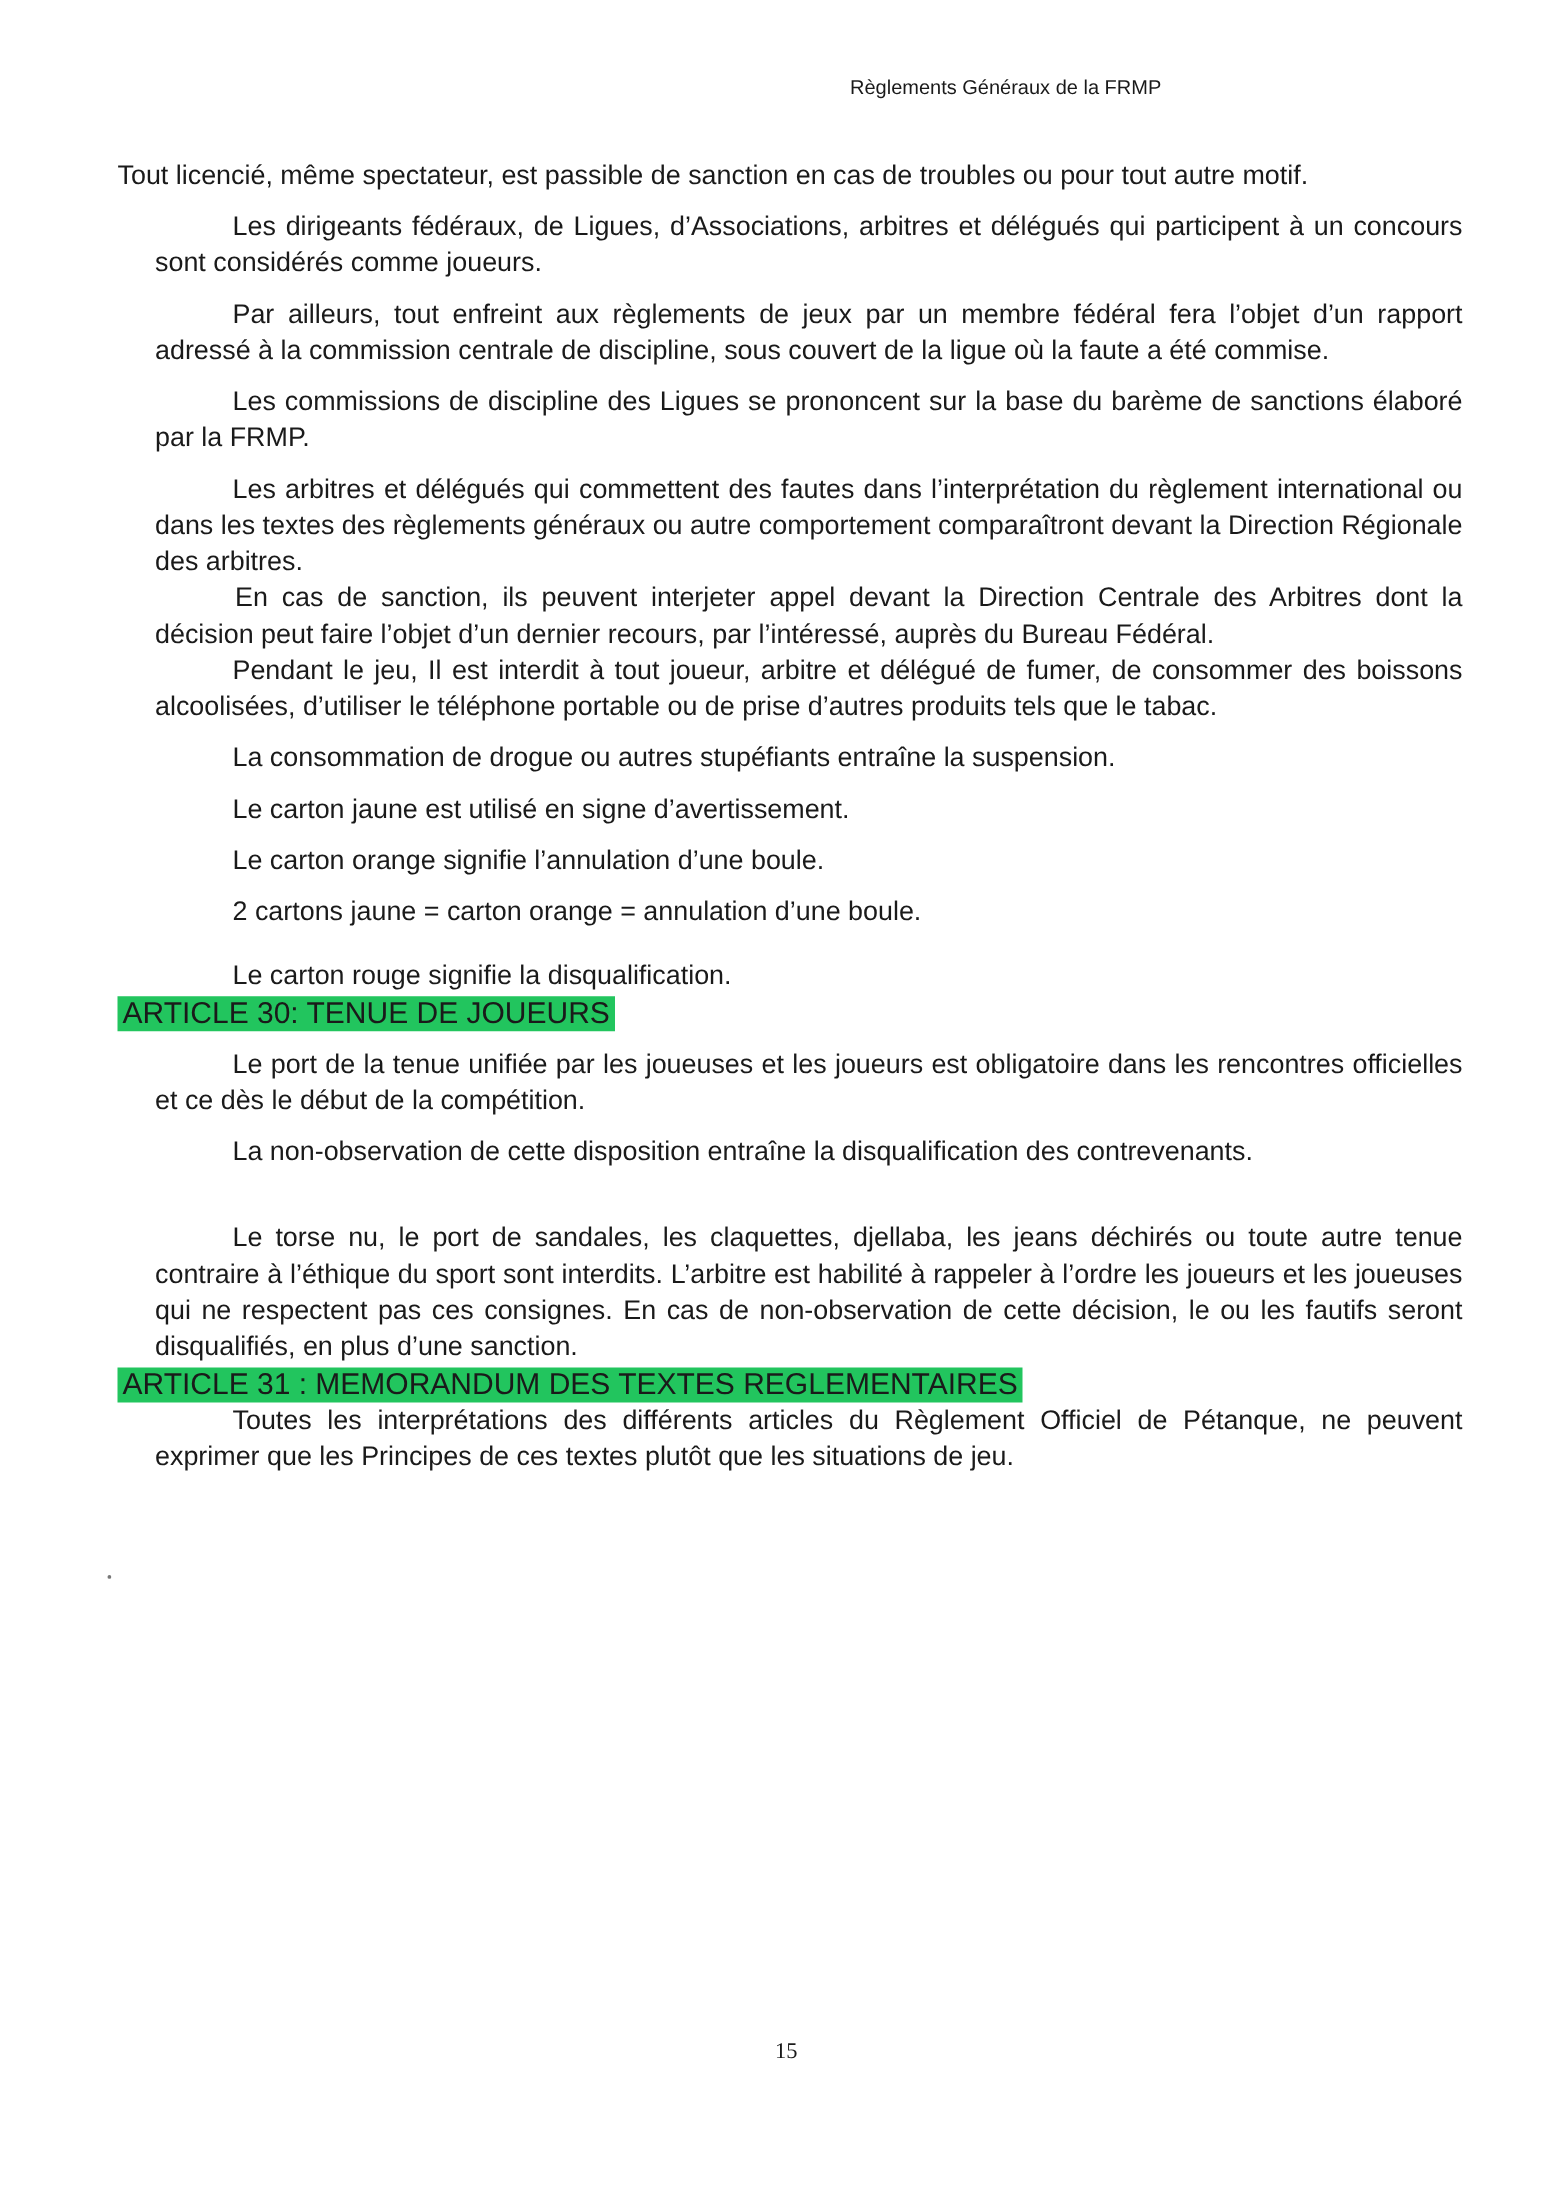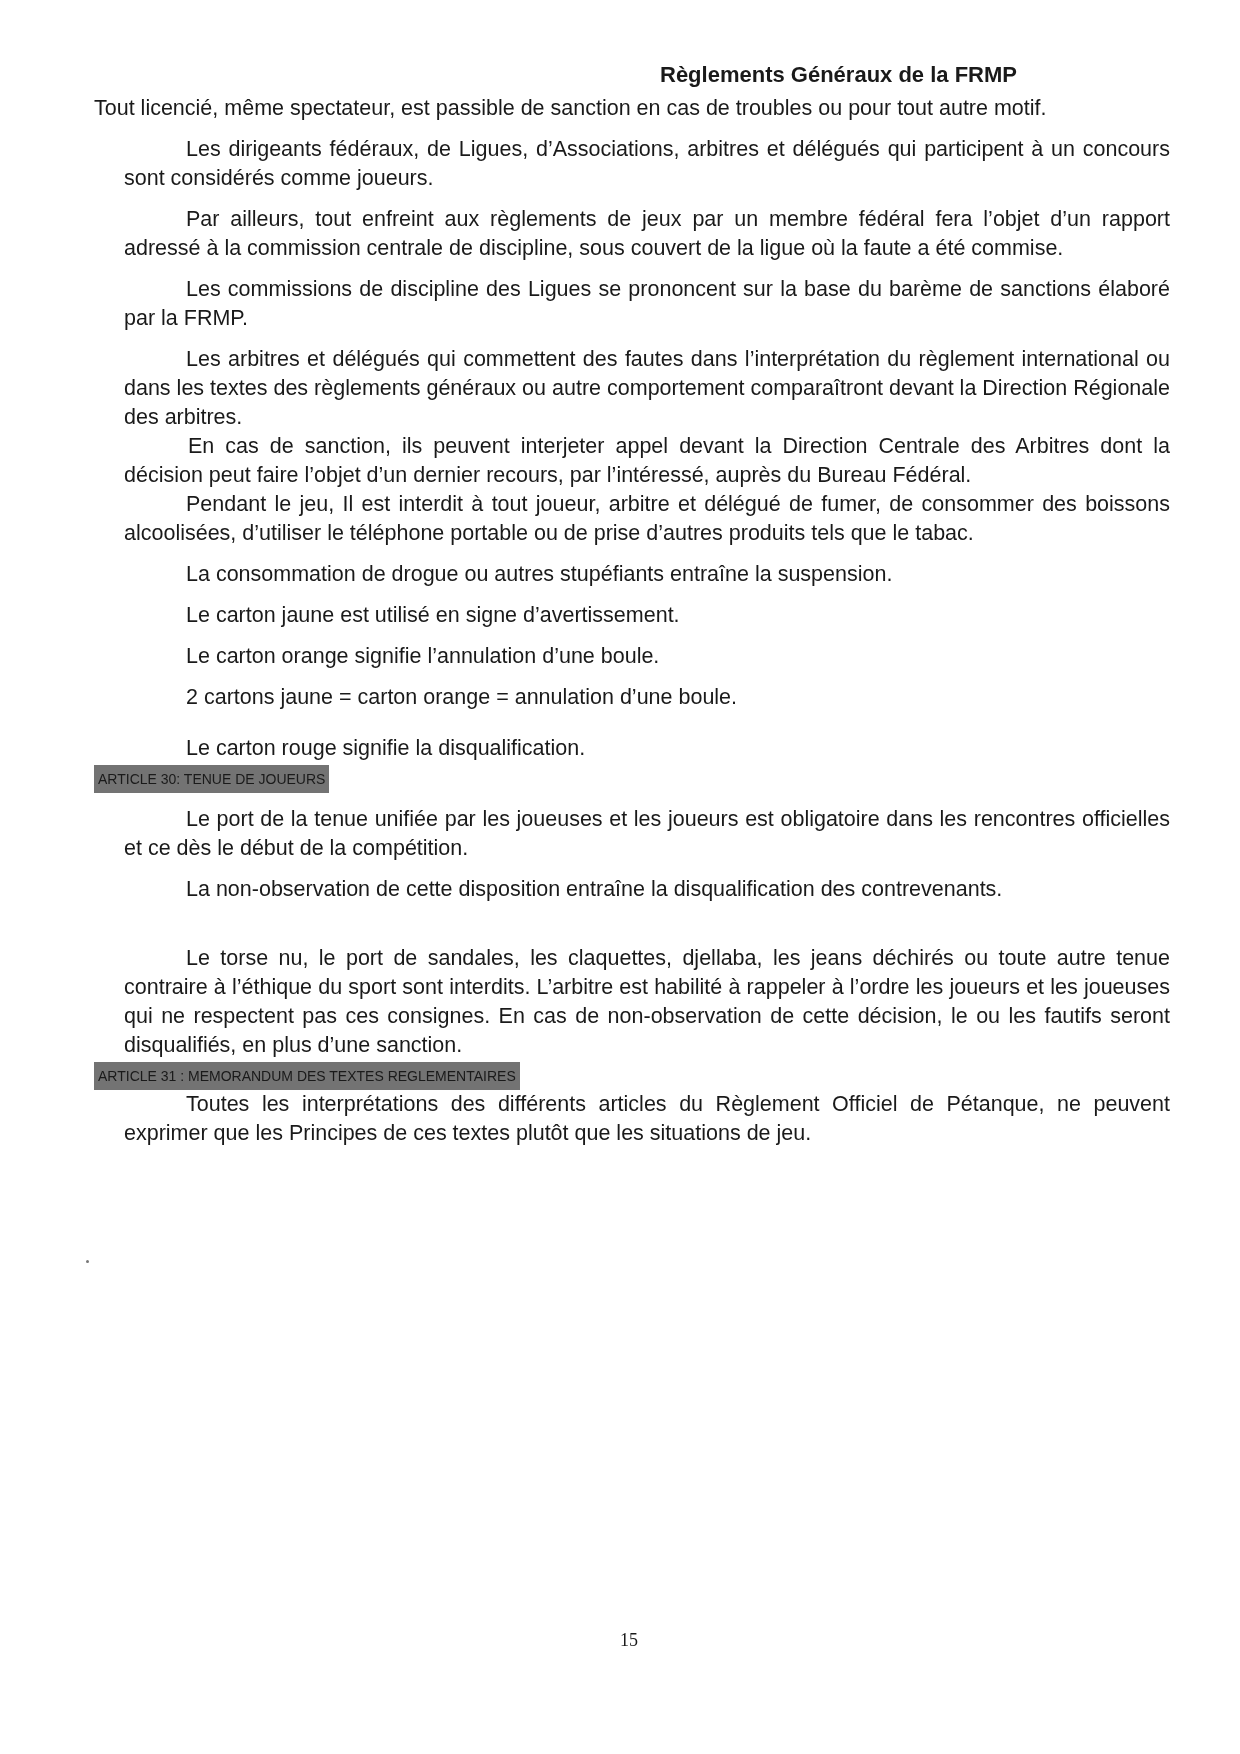--- a/index.html
+++ b/index.html
@@ -1,24 +1,24 @@
 <!DOCTYPE html>
 <html><head>
 <meta charset="utf-8">
 <style>
   html,body{margin:0;padding:0;background:#fff;}
   body{width:1240px;height:1754px;position:relative;overflow:hidden;font-family:"Liberation Sans",sans-serif;color:#1a1a1a;}
-  .header{position:absolute;left:660px;top:62px;font-weight:bold;font-size:22px;}
+  .header{position:absolute;left:680px;top:62px;font-weight:normal;font-size:16px;}
   .page{position:absolute;left:96px;top:94px;width:1074px;}
   p{margin:0;font-size:21.5px;line-height:29px;text-align:justify;}
-  .ind{text-indent:62px;}
+  .ind{text-indent:62px;margin-top:32px;}
   .gap{margin-top:12px;}
   .gap-s{margin-top:0;}
   .gap-l{margin-top:22px;}
-  .art{display:inline-block;background:#737373;font-size:14px;line-height:28px;padding:0 4px;margin-left:-2px;}
+  .art{display:inline-block;background:#22c55e;font-size:24px;line-height:28px;padding:0 4px;margin-left:-2px;}
   .footer{position:absolute;left:620px;top:1630px;font-family:"Liberation Serif",serif;font-size:18px;}
   .dot{position:absolute;left:86px;top:1260px;width:3px;height:3px;background:#777;border-radius:50%;}
 </style>
 </head>
 <body>
 
 <div class="header">Règlements Généraux de la FRMP</div>
 
 <div class="page">
   <p class="ind" style="text-indent:0;margin-left:-2px">Tout licencié, même spectateur, est passible de sanction en cas de troubles ou pour tout autre motif.</p>

